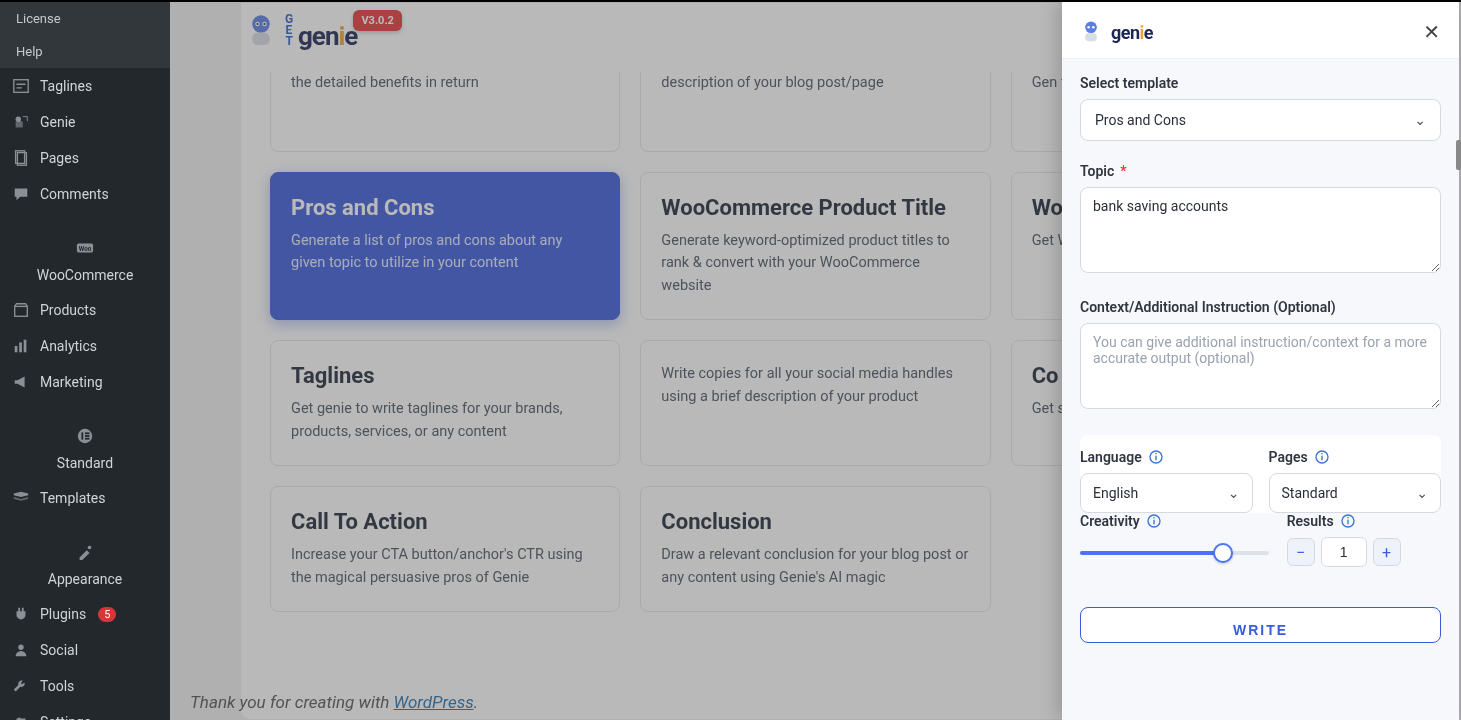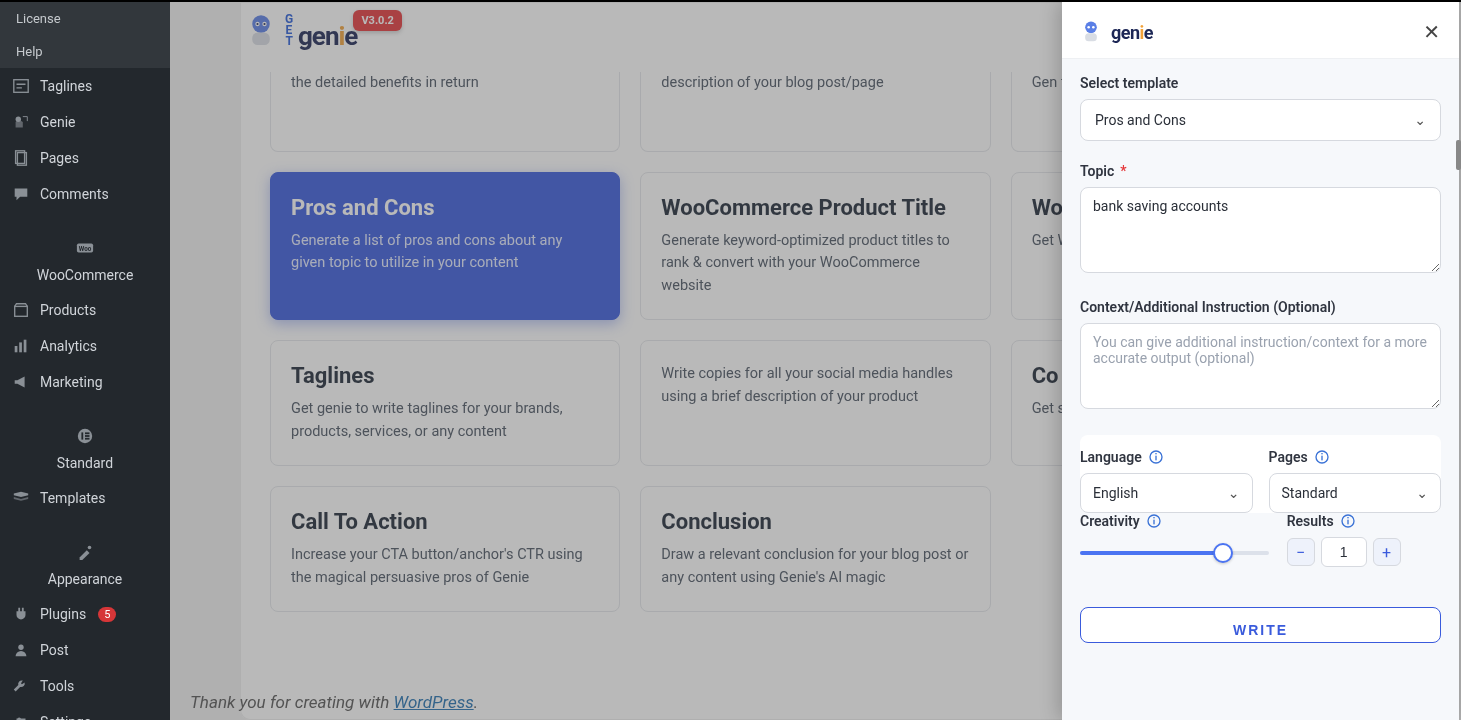--- a/index.html
+++ b/index.html
@@ -201,21 +201,21 @@
         <span>Plugins</span>
         <span class="badge-count">5</span>
       </div>
       <div class="item">
         <span class="ico">
           <svg viewBox="0 0 20 20" width="18" height="18">
             <circle cx="10" cy="7" r="3" fill="currentColor"></circle>
             <path d="M4 17a6 6 0 0112 0z" fill="currentColor"></path>
           </svg>
         </span>
-        <span>Post</span>
+        <span>Social</span>
       </div>
       <div class="item">
         <span class="ico">
           <svg viewBox="0 0 20 20" width="18" height="18">
             <path d="M14 6a4 4 0 01-5 5l-5 5-2-2 5-5a4 4 0 015-5l-2 3 1 1z" fill="currentColor"></path>
           </svg>
         </span>
         <span>Tools</span>
       </div>
       <div class="item">

